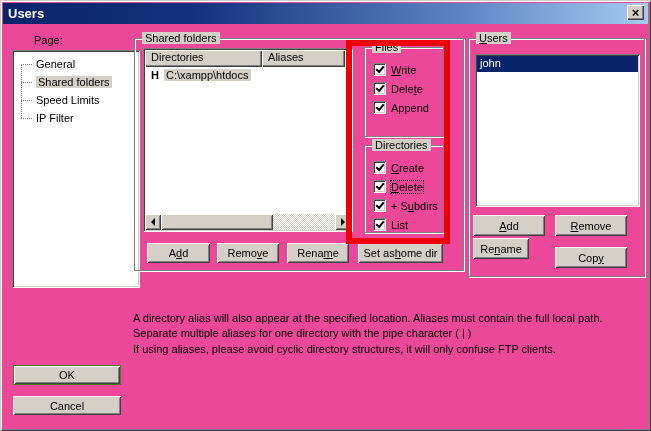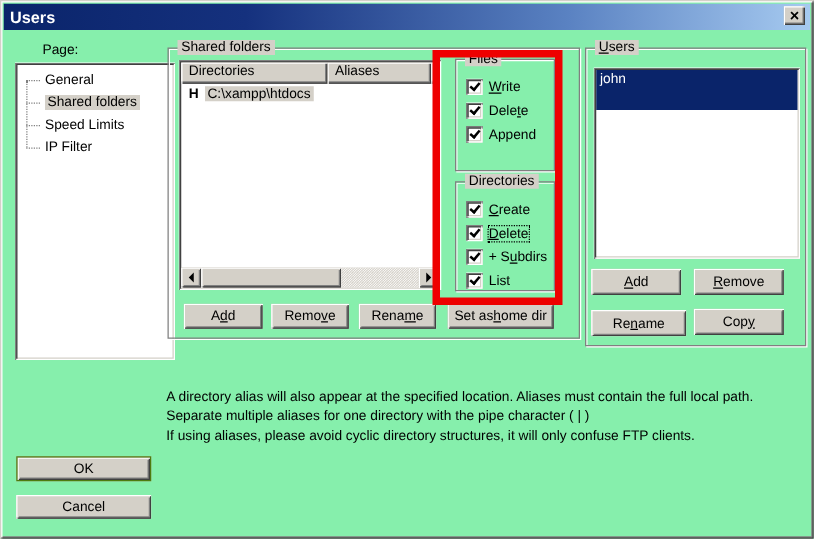--- a/index.html
+++ b/index.html
@@ -1,18 +1,18 @@
 <!DOCTYPE html>
 <html><head>
 <meta charset="utf-8">
 <style>
   * { margin:0; padding:0; box-sizing:border-box; }
   body { font-family:"Liberation Sans", sans-serif; background:#fff; }
   .window {
-    position:relative; width:651px; height:431px; background:#86efac;
+    position:relative; width:651px; height:431px; background:#ec4899;
     font-size:11px; color:#000; overflow:hidden;
     box-shadow: inset 1px 1px 0 #d4d0c8, inset -1px -1px 0 #404040,
                 inset 2px 2px 0 #ffffff, inset -2px -2px 0 #808080;
   }
   .titlebar {
     position:absolute; left:3px; top:3px; right:3px; height:21px;
     background:linear-gradient(90deg,#0a246a 0%,#15317e 30%,#5a82c2 70%,#a6caf0 100%);
     display:flex; align-items:center;
   }
   .title-text { color:#fff; font-weight:bold; font-size:13px; margin-left:5px; }
@@ -68,21 +68,21 @@
   
   .cb-col { position:absolute; left:8px; top:12px; right:2px; }
   .cbrow { display:flex; align-items:center; height:19px; }
   .checkbox { position:relative; width:13px; height:13px; flex:none; background:#fff; margin-right:5px;
     box-shadow: inset 1px 1px 0 #808080, inset -1px -1px 0 #ffffff, inset 2px 2px 0 #404040, inset -2px -2px 0 #d4d0c8; }
   .checkbox::after { content:""; position:absolute; left:3px; top:3px; width:6px; height:3px;
     border-left:2px solid #000; border-bottom:2px solid #000; transform:rotate(-50deg); }
   .cblabel { white-space:nowrap; }
   .focus-label { outline:1px dotted #000; }
   
-  .sel-navy { height:32px; background:#0a246a; color:#fff; padding:1px 0 0 3px; }
+  .sel-navy { height:16px; background:#0a246a; color:#fff; padding:1px 0 0 3px; }
   .annotation { position:absolute; left:346px; top:40px; width:104px; height:204px;
     border:6px solid #ee0000; pointer-events:none; z-index:50; }
   .note { position:absolute; left:133px; width:512px; line-height:15px;margin-top:30px; }
 </style>
 </head>
 <body>
 
 <div class="window">
 
   <div class="titlebar">
@@ -212,21 +212,21 @@
   <button class="btn" style="left:473px; top:215px; width:72px; height:21px;">
     <span></span>
       <span class="key">A</span>
       <span>dd</span>
   </button>
   <button class="btn" style="left:555px; top:215px; width:72px; height:21px;">
     <span></span>
       <span class="key">R</span>
       <span>emove</span>
   </button>
-  <button class="btn" style="left:473px; top:248px; width:76px; height:21px;">
+  <button class="btn" style="left:473px; top:238px; width:56px; height:21px;">
     <span>Re</span>
       <span class="key">n</span>
       <span>ame</span>
   </button>
   <button class="btn" style="left:555px; top:247px; width:72px; height:21px;">
     <span>Cop</span>
       <span class="key">y</span>
       <span></span>
   </button>
 

